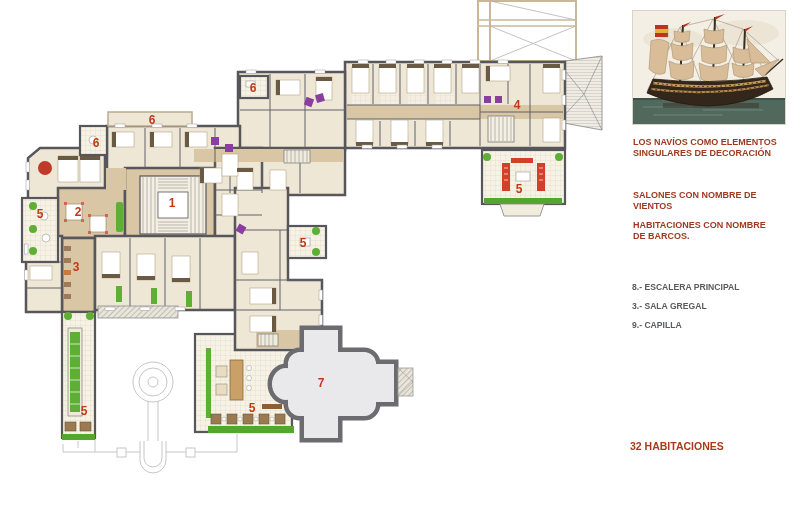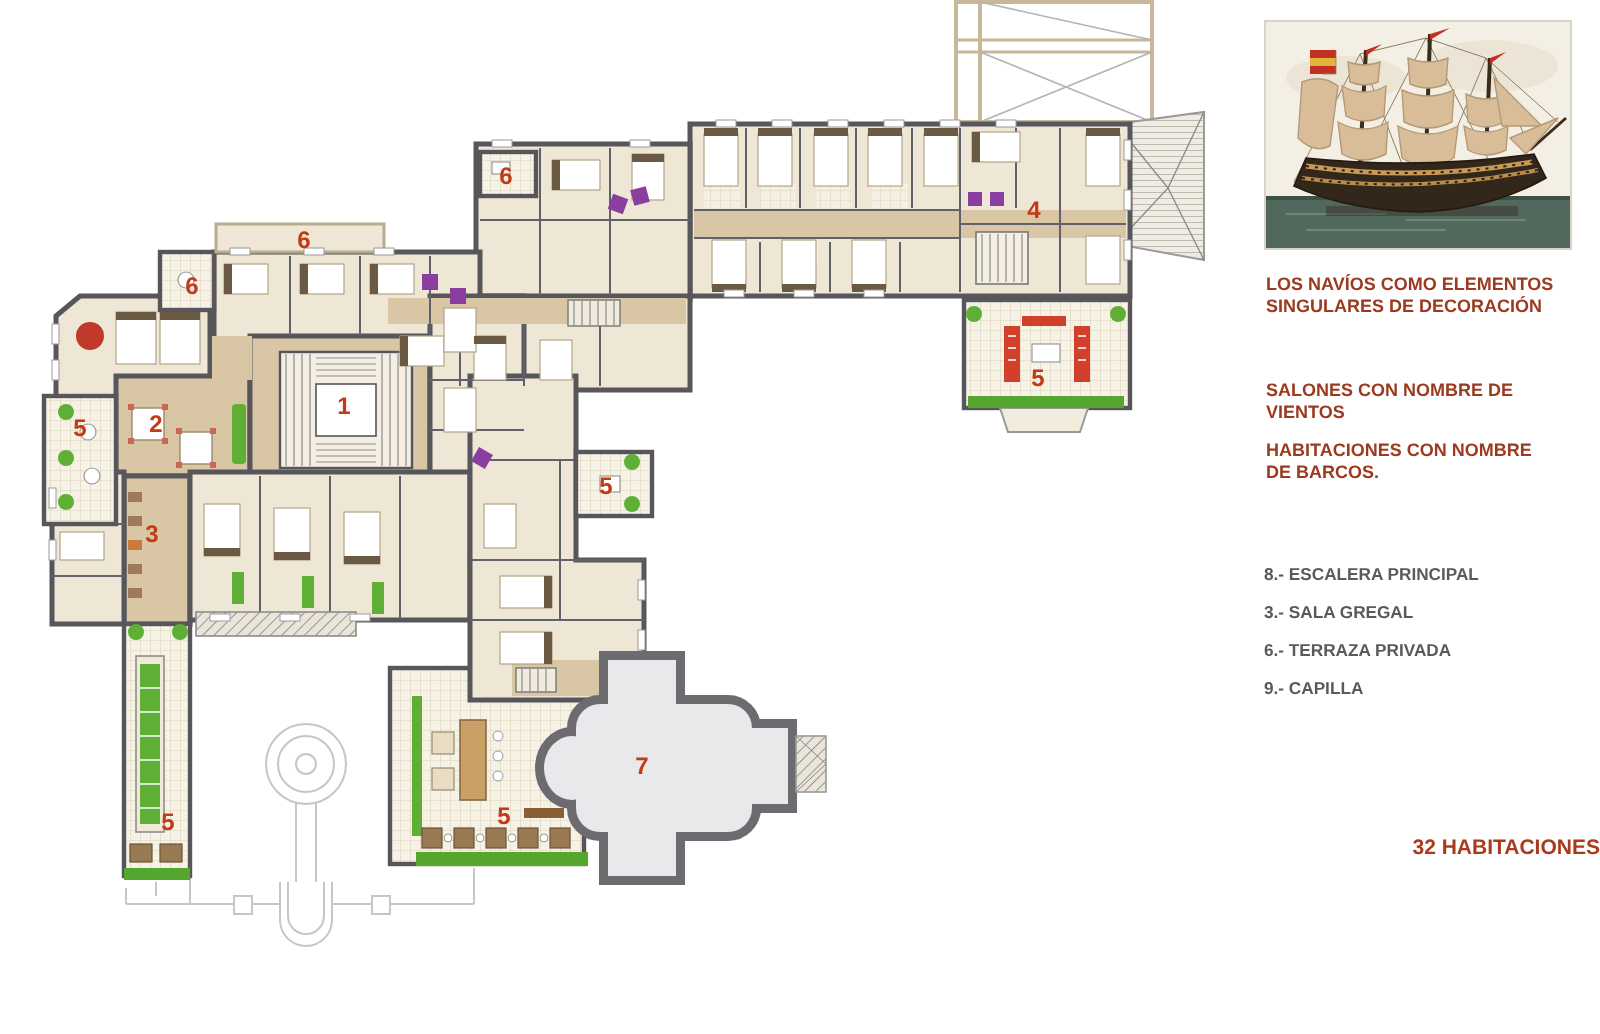--- a/index.html
+++ b/index.html
@@ -9,21 +9,21 @@
   .plan-labels{position:absolute;left:0;top:0;width:620px;height:517px;pointer-events:none;}
   .plan-label{position:absolute;transform:translate(-50%,-50%);
               color:var(--label-red,#c23a16);font-weight:bold;font-size:12px;line-height:1;}
   .side-panel{position:absolute;left:630px;top:0;width:170px;height:517px;}
   .ship-frame{position:absolute;left:2px;top:10px;width:152px;height:113px;border:1px solid #d8d4c8;}
   .note{position:absolute;left:3px;width:165px;white-space:pre-line;
         color:var(--note-red,#9c3a1f);font-weight:bold;font-size:9px;line-height:11px;}
   .note1{top:137px;} .note2{top:190px;} .note3{top:220px;}
   .legend{position:absolute;left:2px;top:281px;width:168px;}
   .legend-item{color:var(--legend-gray,#595a5c);font-weight:bold;font-size:8.6px;height:19px;line-height:12px;}
-  .totals{position:absolute;left:0px;top:417px;width:170px;text-align:right;}
+  .totals{position:absolute;left:0px;top:439px;width:170px;}
   .total-line{color:var(--totals-red,#a93b1c);font-weight:bold;font-size:10.5px;height:25px;line-height:14px;}
 </style>
 </head>
 <body>
 
 <div class="canvas">
 
   <svg class="plan-svg" width="620" height="517" viewBox="0 0 620 517">
     <defs>
       <pattern id="tile" width="5" height="5" patternUnits="userSpaceOnUse">
@@ -420,21 +420,20 @@
     <div class="note note1">LOS NAVÍOS COMO ELEMENTOS
 SINGULARES DE  DECORACIÓN</div>
     <div class="note note2">SALONES CON NOMBRE DE
 VIENTOS</div>
     <div class="note note3">HABITACIONES CON NOMBRE
 DE BARCOS.</div>
 
     <div class="legend">
         <div class="legend-item">8.- ESCALERA PRINCIPAL</div>
         <div class="legend-item">3.- SALA GREGAL</div>
-        <div class="legend-item">6.- TERRAZA PRIVADA</div>
         <div class="legend-item">9.- CAPILLA</div>
       </div>
 
     <div class="totals">
         <div class="total-line">32  HABITACIONES</div>
       </div>
   </div>
 </div>
 
 </body></html>

